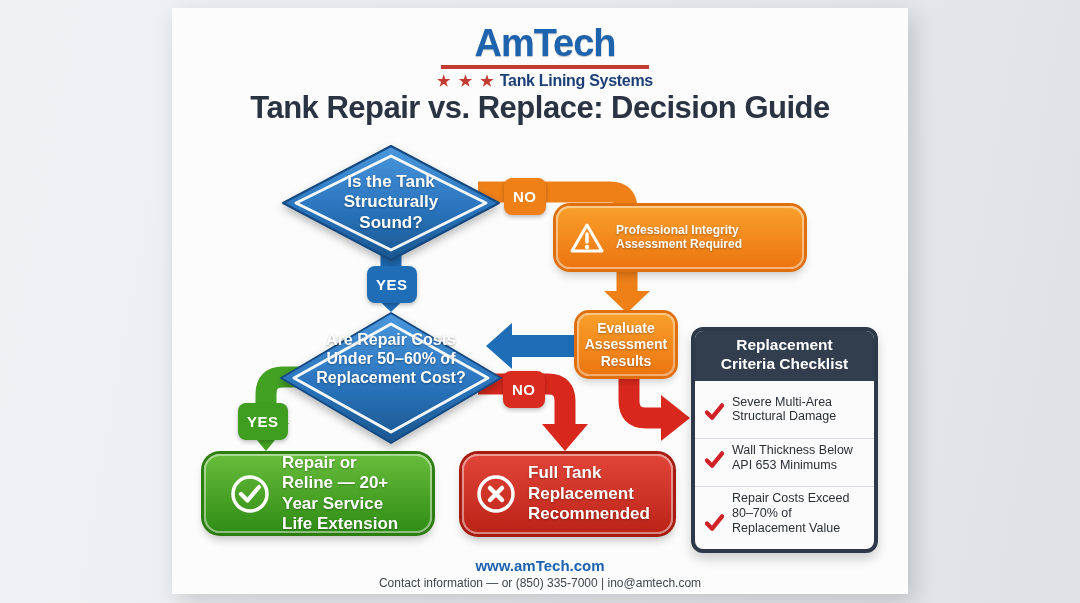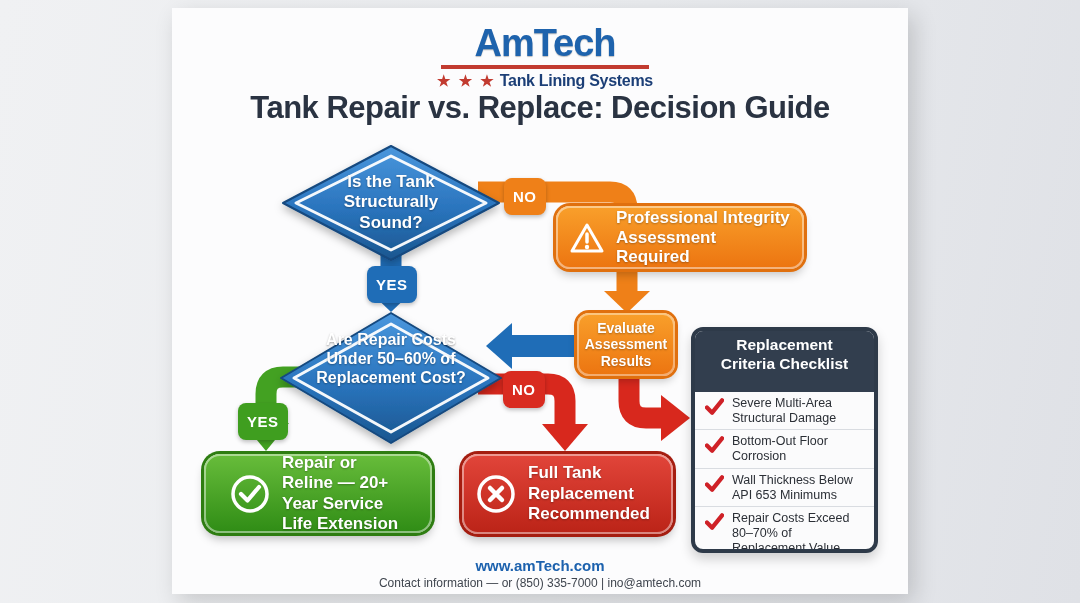--- a/index.html
+++ b/index.html
@@ -23,21 +23,21 @@
   .diamond-text{position:absolute;text-align:center;color:#fff;font-weight:bold;
                 line-height:1.2;text-shadow:0 1px 2px rgba(0,0,0,.35);}
   .d1{left:314px;top:172px;width:154px;font-size:17px;}
   .d2{left:309px;top:330px;width:164px;font-size:16px;}
   
   .fbox{position:absolute;display:flex;align-items:center;color:#fff;font-weight:bold;
         box-sizing:border-box;text-shadow:0 1px 2px rgba(0,0,0,.3);}
   .box-assessment{left:556px;top:206px;width:248px;height:63px;border-radius:14px;
         background:linear-gradient(180deg,#f9a02b,#ec7410);
         box-shadow:0 0 0 3px #e0700e,0 6px 10px rgba(0,0,0,.22),inset 0 0 0 2px rgba(255,255,255,.45);
-        padding:0 12px;gap:10px;font-size:17px;line-height:1.15;}
+        padding:0 12px;gap:10px;font-size:12px;line-height:1.15;}
   .box-evaluate{left:577px;top:313px;width:98px;height:63px;border-radius:12px;
         background:linear-gradient(180deg,#f9a02b,#ec7410);
         box-shadow:0 0 0 3px #e0700e,0 5px 9px rgba(0,0,0,.22),inset 0 0 0 2px rgba(255,255,255,.4);
         justify-content:center;text-align:center;font-size:14px;line-height:1.15;}
   .box-repair{left:204px;top:454px;width:228px;height:79px;border-radius:16px;
         background:linear-gradient(180deg,#68bd3b,#2f8c15);
         box-shadow:0 0 0 3px #2e7d11,0 6px 10px rgba(0,0,0,.25),inset 0 0 0 2px rgba(255,255,255,.45);
         padding:0 24px;gap:10px;font-size:17px;line-height:1.2;}
   .box-replace{left:462px;top:454px;width:211px;height:80px;border-radius:16px;
         background:linear-gradient(180deg,#e2453a,#bb2317);
@@ -49,23 +49,23 @@
         padding:10px 9px;box-shadow:0 2px 4px rgba(0,0,0,.25);letter-spacing:.5px;}
   .pill-orange{left:504px;top:178px;background:#ef8018;}
   .pill-blue{left:367px;top:266px;background:#1f6db7;}
   .pill-green{left:238px;top:403px;background:#3f9e1f;}
   .pill-red{left:503px;top:371px;background:#d92b20;}
   
   .checklist{position:absolute;left:691px;top:327px;width:187px;height:226px;box-sizing:border-box;
              border:4px solid #2e3a49;border-radius:12px;background:#fbfbfc;overflow:hidden;
              box-shadow:0 6px 12px rgba(0,0,0,.18);display:flex;flex-direction:column;}
   .checklist-header{background:#323e4e;color:#fff;font-weight:bold;font-size:15.5px;
-             text-align:center;padding:5px 20px 18px 20px;line-height:1.22;}
+             text-align:center;padding:5px 20px 7px 20px;line-height:1.22;}
   .checklist-body{flex:1;display:flex;flex-direction:column;justify-content:space-evenly;}
-  .check-item{display:flex;gap:8px;padding:4px 6px 4px 10px;align-items:flex-start;}
+  .check-item{display:flex;gap:8px;padding:4px 6px 4px 10px;align-items:flex-end;}
   .check-item + .check-item{border-top:1px solid #d9dce1;}
   .check-item .check{margin-top:2px;flex:0 0 auto;}
   .check-item .txt{font-size:12.5px;color:#2b2f36;line-height:1.18;font-weight:500;}
   
   .footer-site{position:absolute;left:172px;top:557px;width:736px;text-align:center;
                color:#1d62ae;font-weight:bold;font-size:15px;}
   .footer-contact{position:absolute;left:172px;top:576px;width:736px;text-align:center;
                color:#3f454e;font-size:12px;}
 </style>
 </head>
@@ -185,28 +185,20 @@
   <div class="checklist">
     <div class="checklist-header">Replacement Criteria Checklist</div>
     <div class="checklist-body">
       <div class="check-item">
         <span class="check">
           <svg width="19" height="17" viewBox="0 0 20 18">
               <path d="M2 10 l5.5 5.5 L18 2.5" fill="none" stroke="#cf2127" stroke-width="4.5" stroke-linecap="round" stroke-linejoin="round"></path>
             </svg>
         </span>
         <span class="txt">Severe Multi-Area Structural Damage</span>
-      </div>
-      <div class="check-item">
-        <span class="check">
-          <svg width="19" height="17" viewBox="0 0 20 18">
-              <path d="M2 10 l5.5 5.5 L18 2.5" fill="none" stroke="#cf2127" stroke-width="4.5" stroke-linecap="round" stroke-linejoin="round"></path>
-            </svg>
-        </span>
-        <span class="txt">Bottom-Out Floor Corrosion</span>
       </div>
       <div class="check-item">
         <span class="check">
           <svg width="19" height="17" viewBox="0 0 20 18">
               <path d="M2 10 l5.5 5.5 L18 2.5" fill="none" stroke="#cf2127" stroke-width="4.5" stroke-linecap="round" stroke-linejoin="round"></path>
             </svg>
         </span>
         <span class="txt">Wall Thickness Below API 653 Minimums</span>
       </div>
       <div class="check-item">

